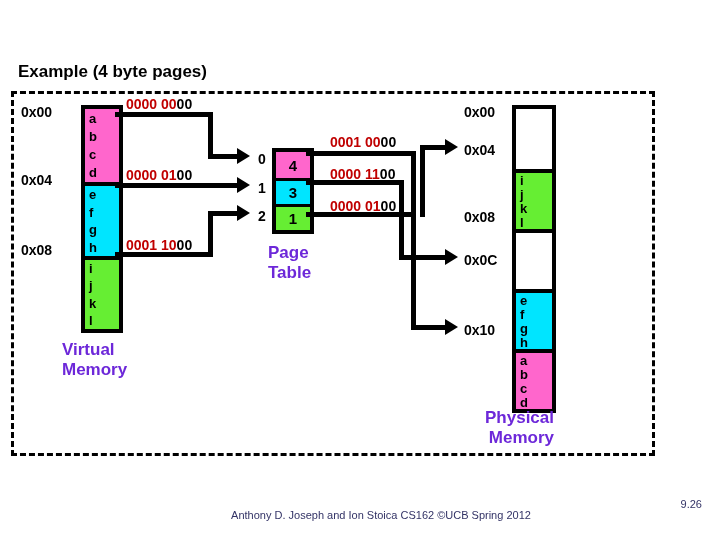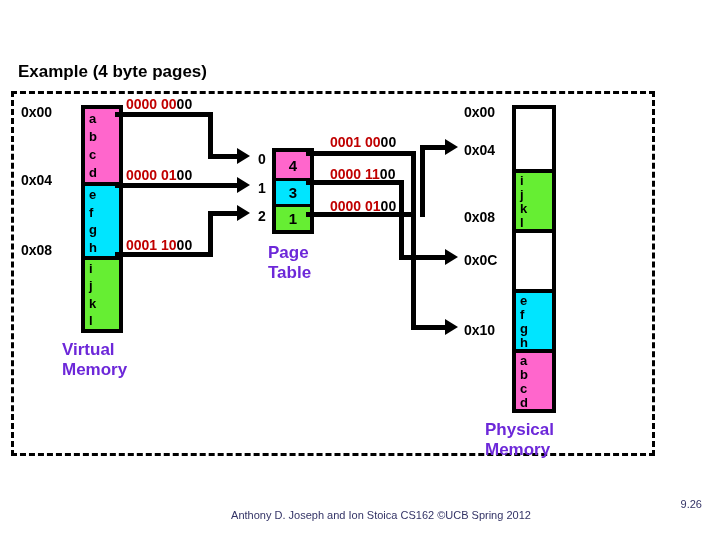--- a/index.html
+++ b/index.html
@@ -216,21 +216,21 @@
       <span>h</span>
     </div>
     <div class="memblk" style="background:#FF66CC">
       <span>a</span>
       <span>b</span>
       <span>c</span>
       <span>d</span>
     </div>
   </div>
 
-  <div class="colcap" style="left:485px;top:408px;margin-top:12px;">
+  <div class="colcap" style="left:485px;top:408px;text-align:right;">
     <div>Physical</div>
     <div>Memory</div>
   </div>
 
   <div class="footer" id="f-date">2/15/2012</div>
   <div class="footer" id="f-center">Anthony D. Joseph and Ion Stoica CS162 ©UCB Spring 2012</div>
   <div class="footer" id="f-page">9.26</div>
 
 </div>
 

